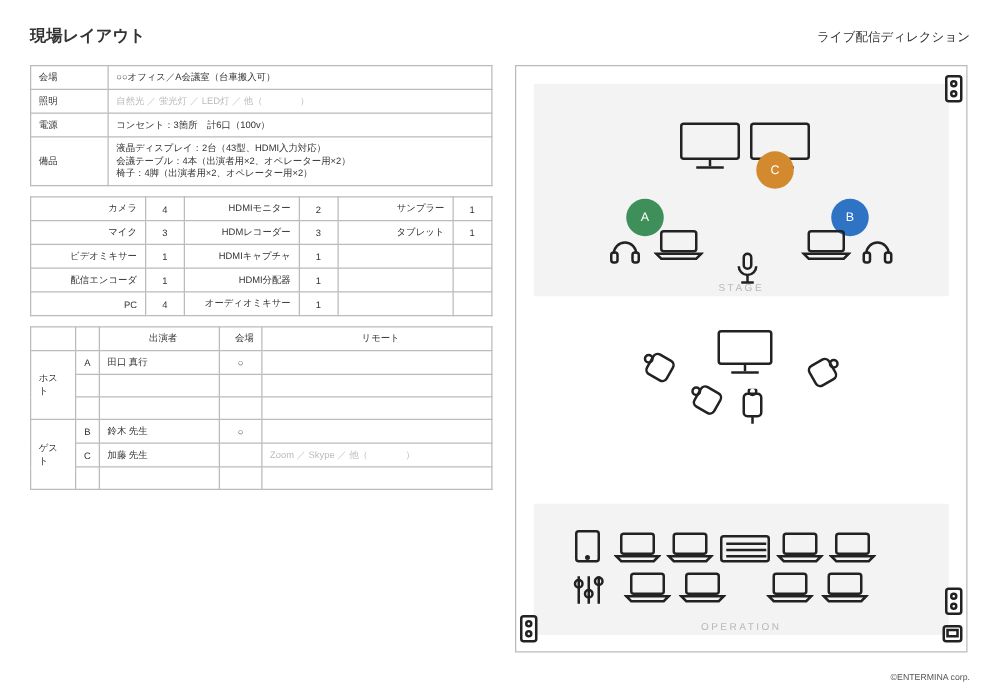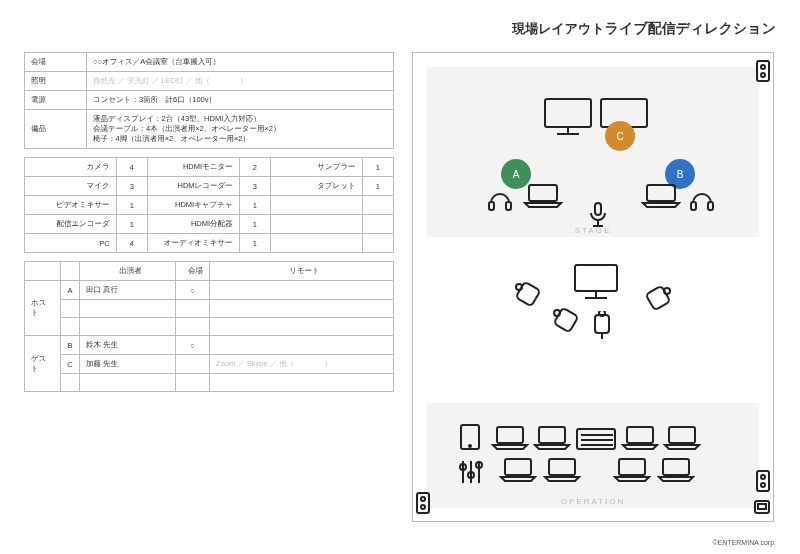--- a/index.html
+++ b/index.html
@@ -10,26 +10,26 @@
     font-size: 8px;
     color: #333;
     background: #fff;
     position: relative;
   }
   .page {
     padding: 20px 24px 0 24px;
   }
   .header {
     display: flex;
-    justify-content: flex-end;
+    justify-content: space-between;
     align-items: baseline;
     margin-bottom: 14px;
   }
   .title { font-size: 13px; font-weight: 700; }
-  .subtitle { font-size: 14px; font-weight: 700; color: #333; }
+  .subtitle { font-size: 10px; font-weight: 400; color: #333; }
 
   .content {
     display: flex;
     gap: 18px;
   }
   .left { width: 370px; }
   .right { width: 362px; position: relative; }
 
   table { border-collapse: collapse; width: 100%; table-layout: fixed; }
   td, th { border: 1px solid #bbb; padding: 4px 6px; font-size: 7.5px; vertical-align: middle; text-align: left; font-weight: 400; }

